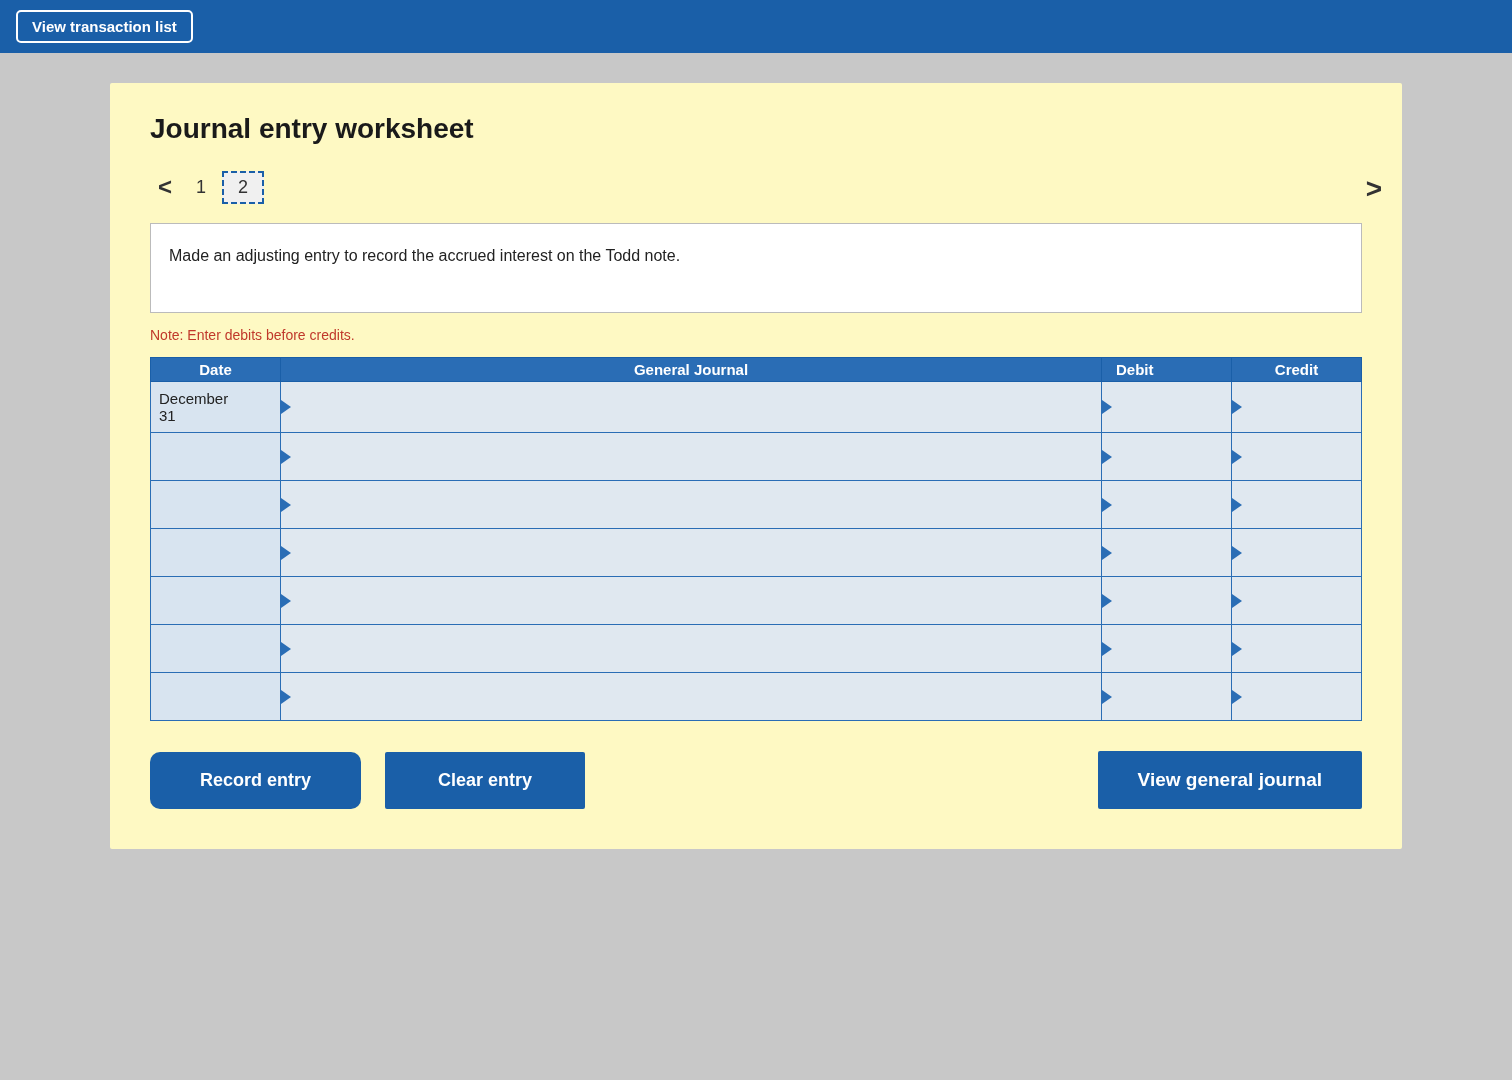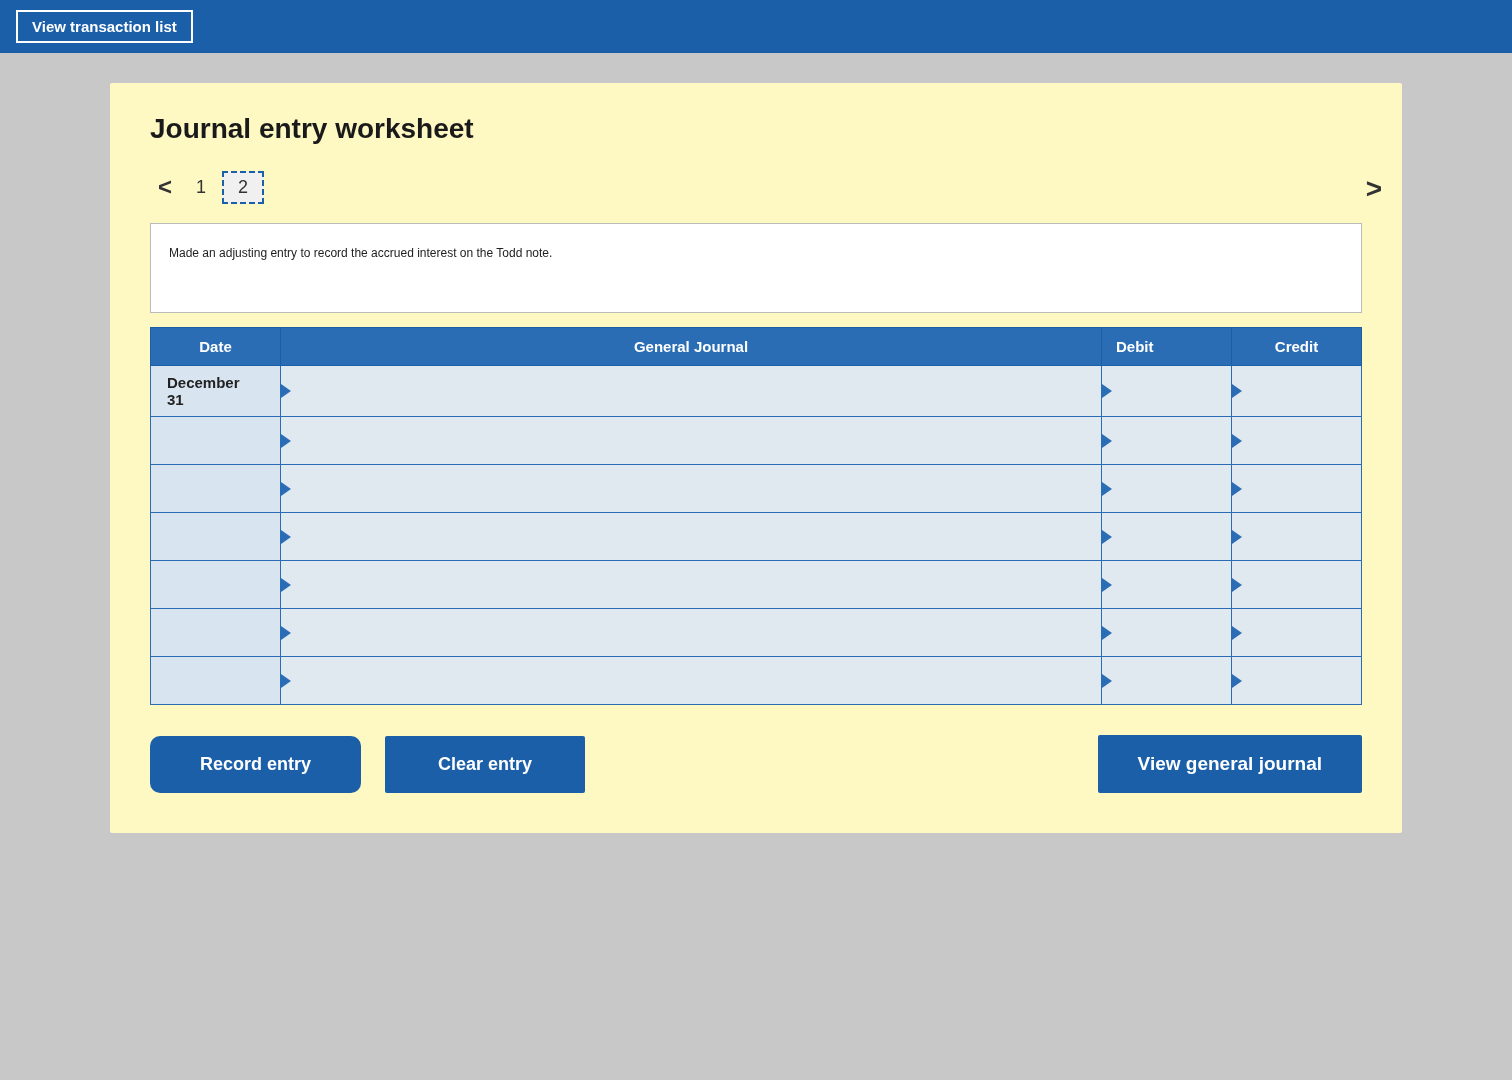--- a/index.html
+++ b/index.html
@@ -27,21 +27,21 @@
     }
 
     .view-transaction-btn {
       background-color: #1a5fa8;
       color: white;
       border: 2px solid white;
       padding: 6px 14px;
       font-size: 15px;
       font-weight: bold;
       cursor: pointer;
-      border-radius: 0;
+      border-radius: 5px;
     }
 
     .main-container {
       background-color: #fef9c3;
       width: 1292px;
       margin: 30px auto;
       padding: 30px 40px 40px 40px;
       border-radius: 2px;
       position: relative;
     }
@@ -96,21 +96,21 @@
       font-weight: bold;
       background: none;
       border: none;
     }
 
     .description-box {
       background-color: white;
       border: 1px solid #bbb;
       padding: 20px 18px;
       margin-bottom: 14px;
-      font-size: 12px;
+      font-size: 16px;
       color: #222;
       min-height: 90px;
       line-height: 1.5;
     }
 
     .note-text {
       color: #c0392b;
       font-size: 14px;
       margin-bottom: 14px;
     }
@@ -119,21 +119,21 @@
       width: 100%;
       border-collapse: collapse;
       margin-bottom: 30px;
     }
 
     .journal-table thead tr th {
       background-color: #2a6db5;
       color: white;
       font-weight: bold;
       font-size: 15px;
-      padding: 10px 14px;
+      padding: 3px 14px;
       border: 1px solid #1a5fa8;
       text-align: center;
     }
 
     .journal-table thead tr th.date-col {
       width: 130px;
       text-align: center;
     }
 
     .journal-table thead tr th.journal-col {
@@ -153,25 +153,24 @@
     .journal-table tbody tr td {
       background-color: #e0e8f0;
       border: 1px solid #2a6db5;
       padding: 0;
       height: 48px;
       position: relative;
     }
 
     .journal-table tbody tr td.date-cell {
       vertical-align: top;
-      padding: 8px 16px;
+      padding: 8px 8px;
       font-size: 15px;
       color: #222;
       background-color: #d8e4f0;
-      font-weight: bold;
     }
 
     .journal-table tbody tr td input {
       width: 100%;
       height: 100%;
       border: none;
       background: transparent;
       padding: 4px 8px;
       font-size: 14px;
       outline: none;
@@ -253,20 +252,21 @@
     <span class="nav-number">1</span>
     <span class="nav-number-selected">2</span>
   </div>
 
   <button class="nav-arrow-right">&gt;</button>
 
   <div class="description-box">
     <span>Made an adjusting entry to record the accrued interest on the Todd note.</span>
   </div>
 
+  <p class="note-text">Note: Enter debits before credits.</p>
 
   <table class="journal-table">
     <thead>
       <tr>
         <th class="date-col">Date</th>
         <th class="journal-col">General Journal</th>
         <th class="debit-col">Debit</th>
         <th class="credit-col">Credit</th>
       </tr>
     </thead>

